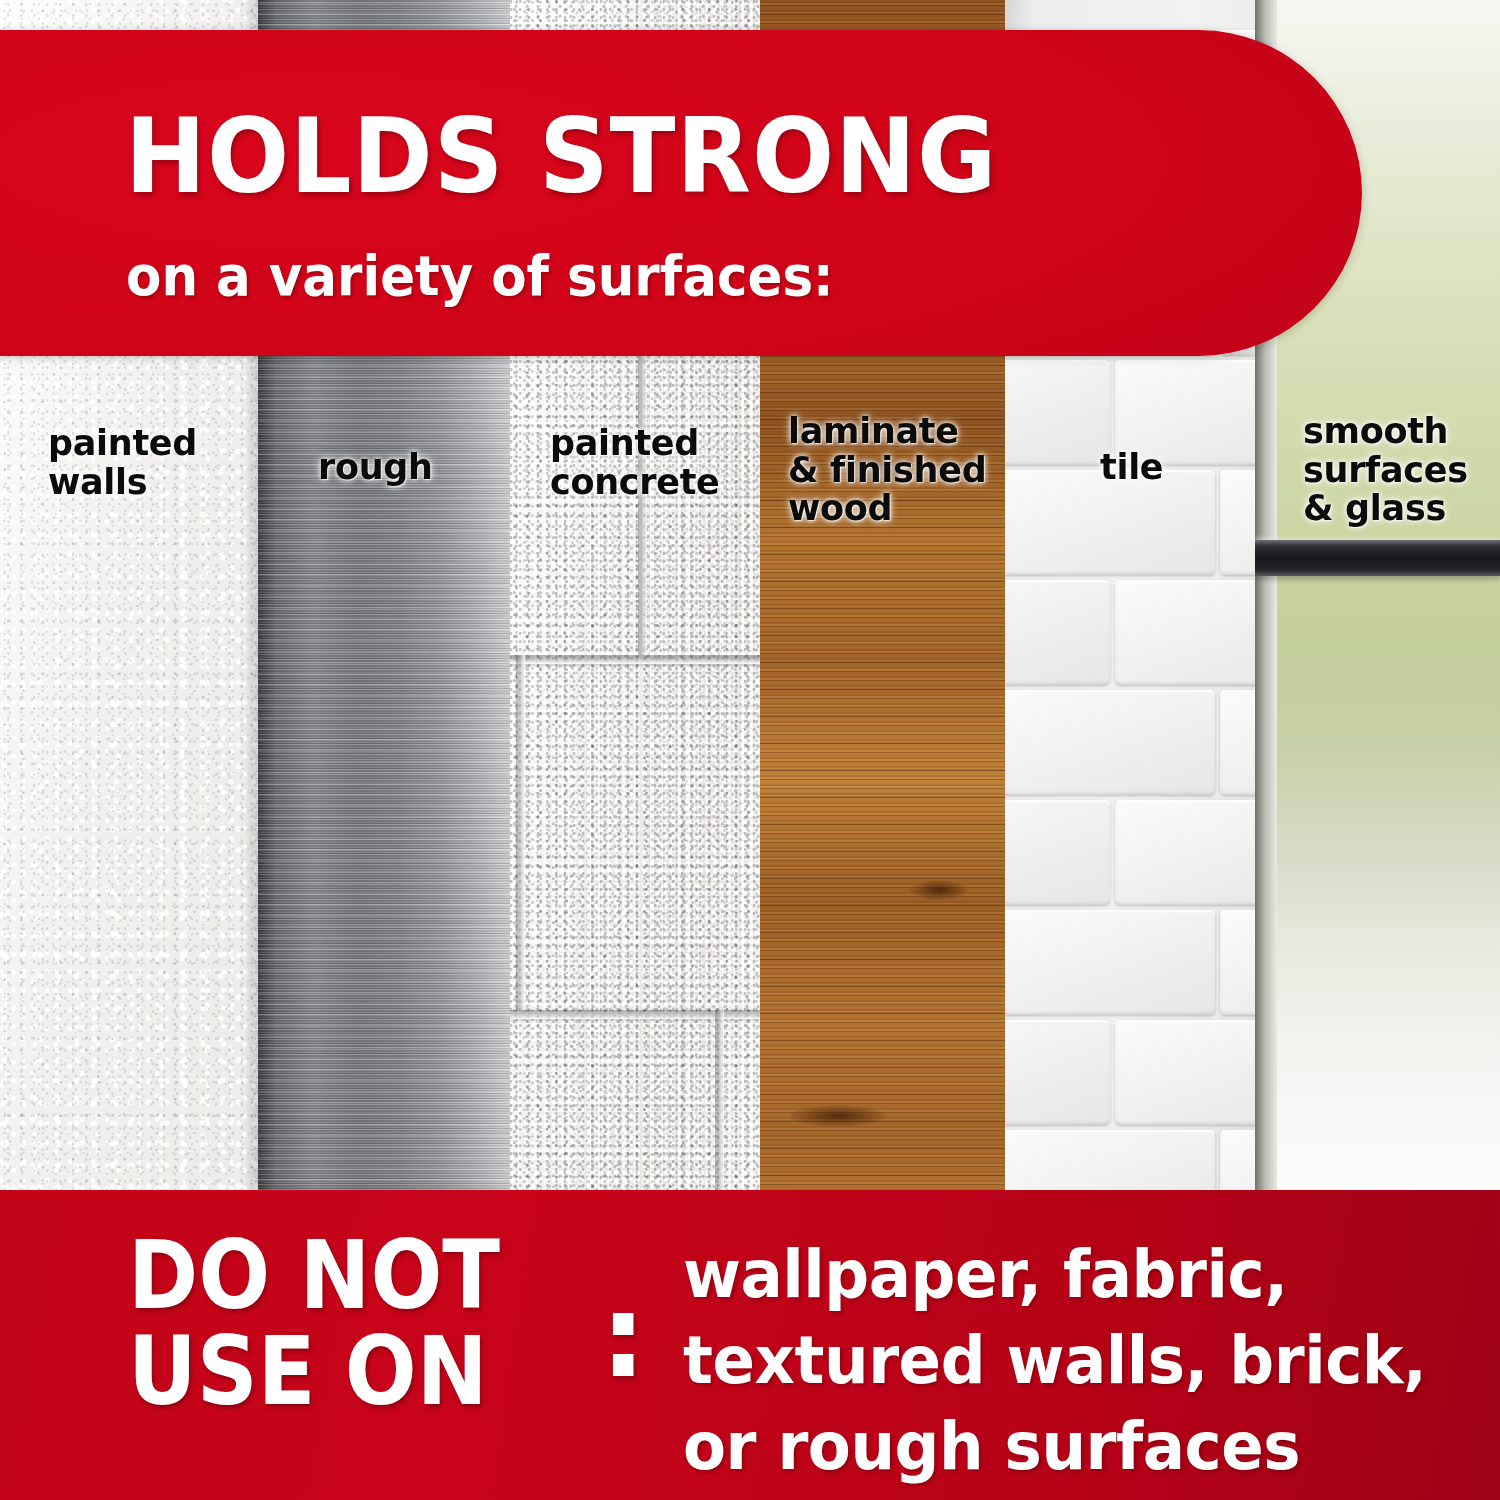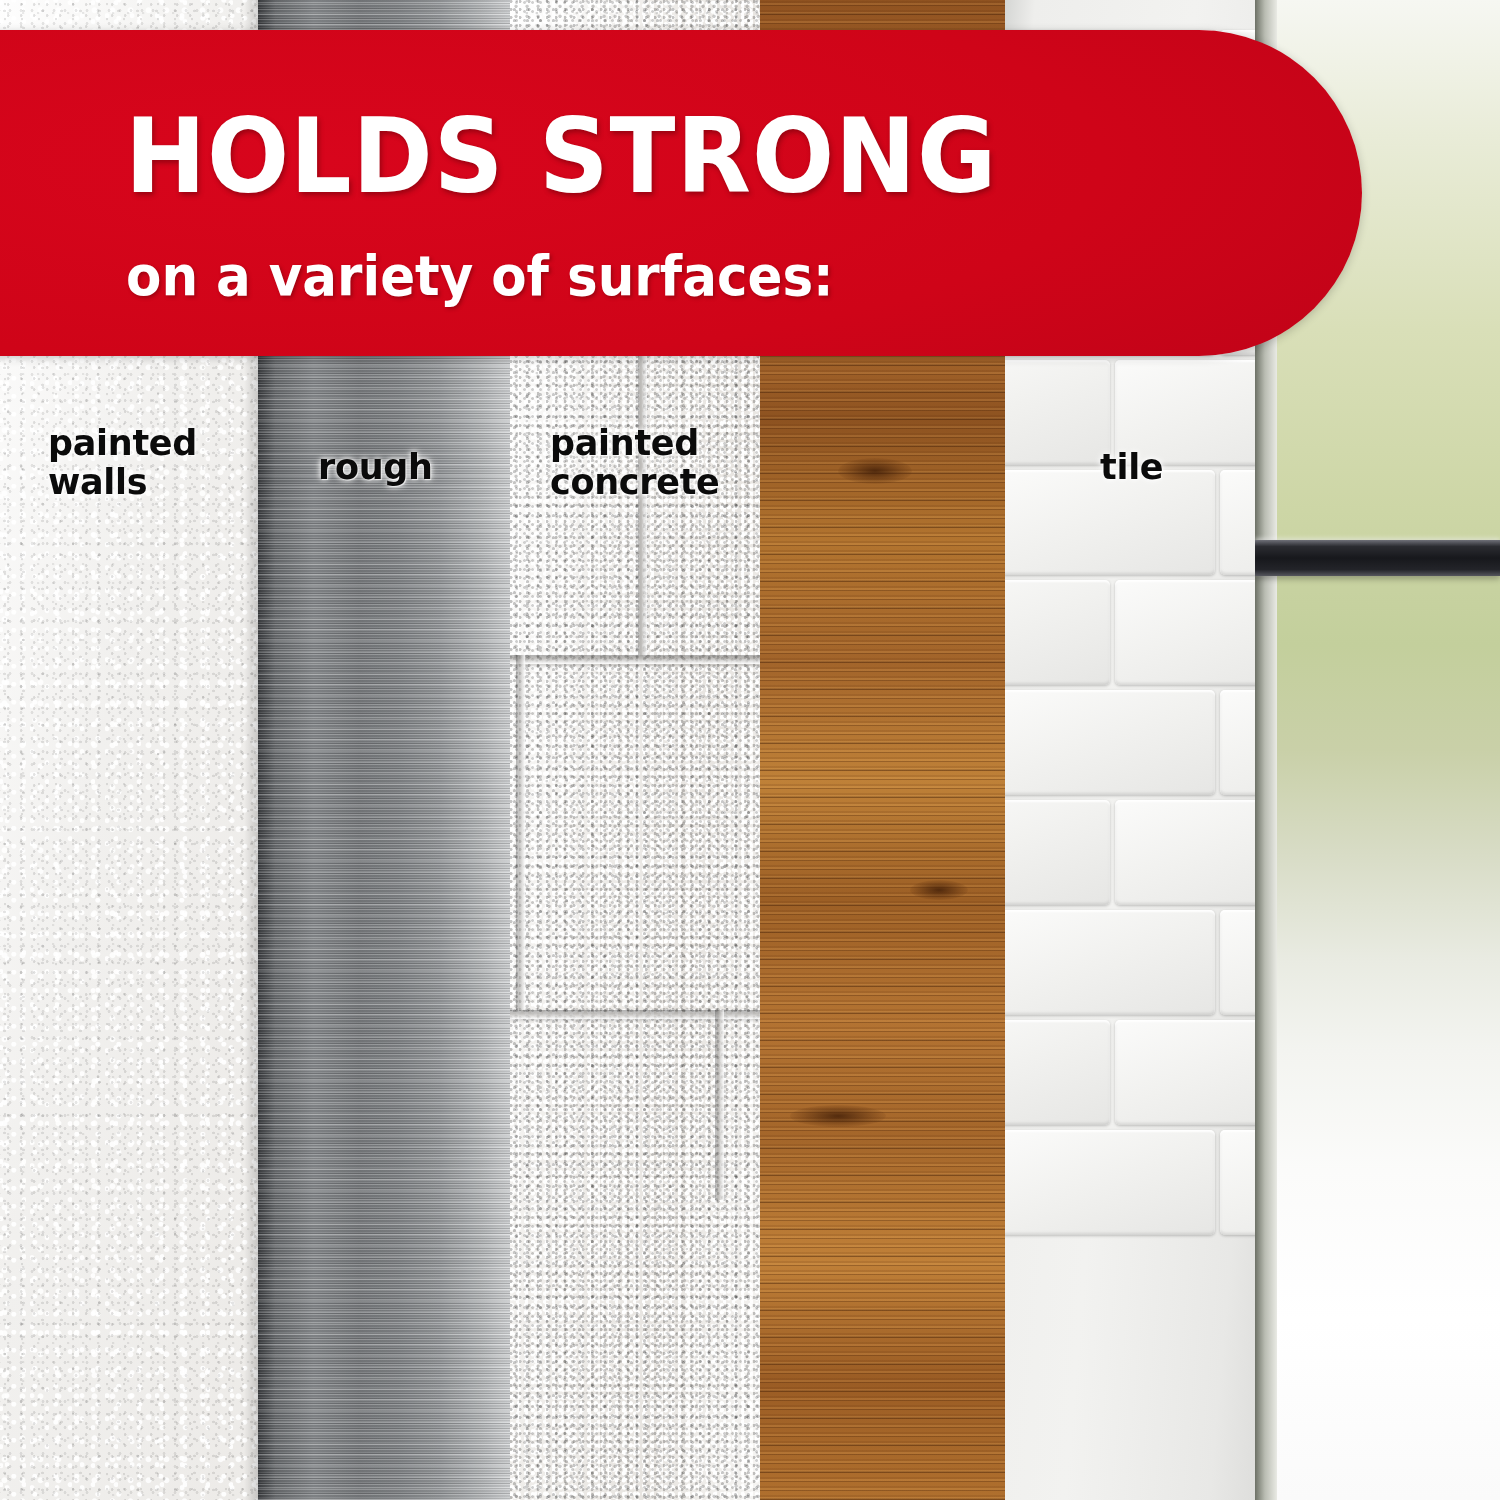--- a/index.html
+++ b/index.html
@@ -370,25 +370,39 @@
   </div>
 
   <div class="label" style="left:48px;  top:424px;">painted
 walls</div>
 
   <div class="label" style="left:318px; top:448px;">rough</div>
 
   <div class="label" style="left:550px; top:424px;">painted
 concrete</div>
 
+  <div class="label" style="left:788px; top:412px;">laminate
+&amp; finished
+wood</div>
 
   <div class="label" style="left:1100px; top:448px;">tile</div>
 
+  <div class="label" style="left:1303px; top:412px;">smooth
+surfaces
+&amp; glass</div>
 
   <div class="banner-top">
     <div class="banner-top-inner">
       <div class="headline">HOLDS STRONG</div>
       <div class="subhead">on a variety of surfaces:</div>
     </div>
   </div>
 
+  <div class="banner-bottom">
+    <div class="dnuo">DO NOT
+USE ON</div>
+    <div class="dnuo-colon">:</div>
+    <div class="dnuo-list">wallpaper, fabric,
+textured walls, brick,
+or rough surfaces</div>
+  </div>
 
 </div>
 
 </body></html>

